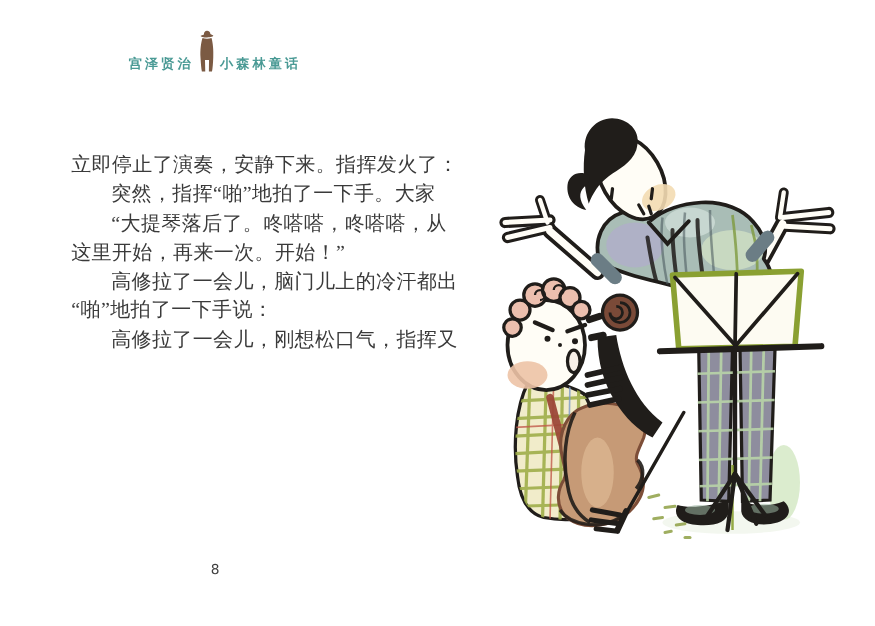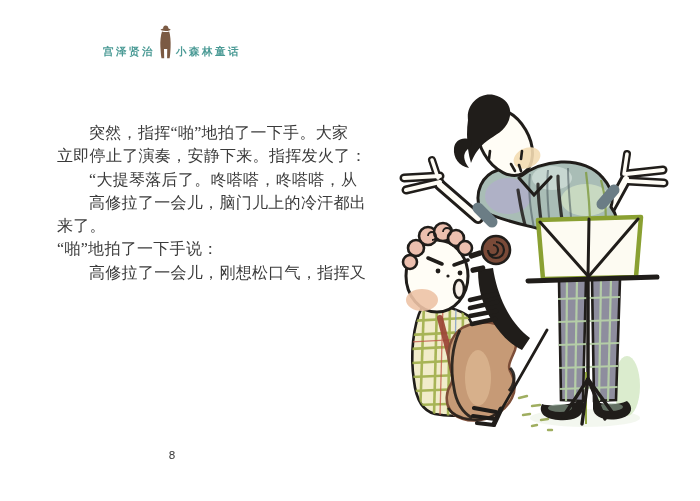--- a/index.html
+++ b/index.html
@@ -37,25 +37,25 @@
     <span class="htxt">宫泽贤治</span>
     <span class="icon">
       <svg width="17" height="34" viewBox="0 0 17 34">
         <path fill="#7b5a43" d="M6.2,3.6 C5.9,2.0 7.0,0.6 8.6,0.6 C10.2,0.6 11.4,1.7 11.3,3.2 L13.6,4.4 C13.9,5.2 11.6,5.9 8.6,5.9 C5.9,5.9 3.4,5.4 3.6,4.5 Z M5.0,6.4 C3.8,10.0 3.0,16.0 3.4,22.0 C3.7,27.0 4.0,31.0 4.5,33.2 L7.2,33.2 L7.0,24.0 L10.2,24.0 L10.1,33.2 L12.6,33.2 C13.1,31.0 13.4,27.0 13.6,22.0 C13.9,16.0 13.3,10.0 12.2,6.4 C10.0,7.1 7.2,7.1 5.0,6.4 Z"></path>
       </svg>
     </span>
     <span class="htxt">小森林童话</span>
   </div>
 
   <div class="text-block">
+    <div class="line">立即停止了演奏，安静下来。指挥发火了：</div>
     <div class="line indent">突然，指挥“啪”地拍了一下手。大家</div>
-    <div class="line">立即停止了演奏，安静下来。指挥发火了：</div>
     <div class="line indent">“大提琴落后了。咚嗒嗒，咚嗒嗒，从</div>
+    <div class="line">这里开始，再来一次。开始！”</div>
     <div class="line indent">高修拉了一会儿，脑门儿上的冷汗都出</div>
-    <div class="line">来了。</div>
     <div class="line">“啪”地拍了一下手说：</div>
     <div class="line indent">高修拉了一会儿，刚想松口气，指挥又</div>
   </div>
 
   <div class="page-number">8</div>
 
   <div class="illustration">
     <svg viewBox="0 0 320 386" width="320" height="386">
       <defs>
         <clipPath id="clipCShirt">

